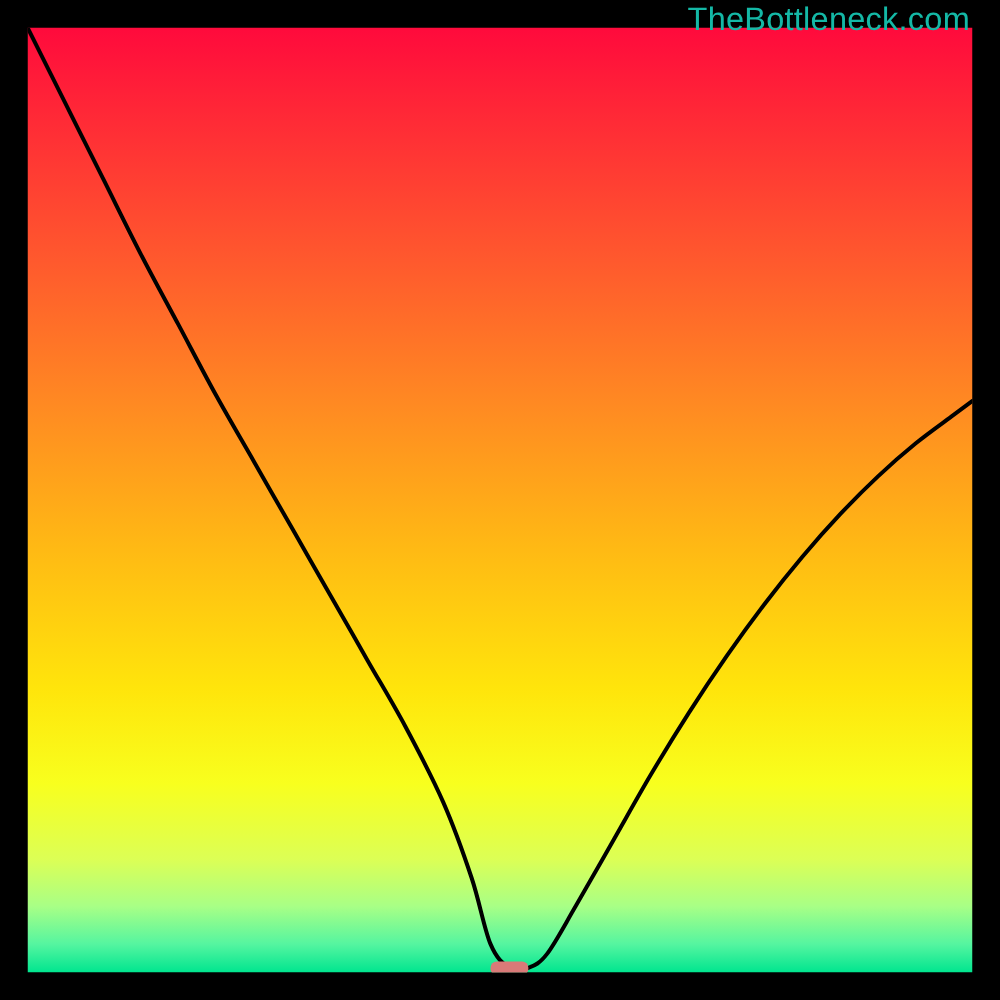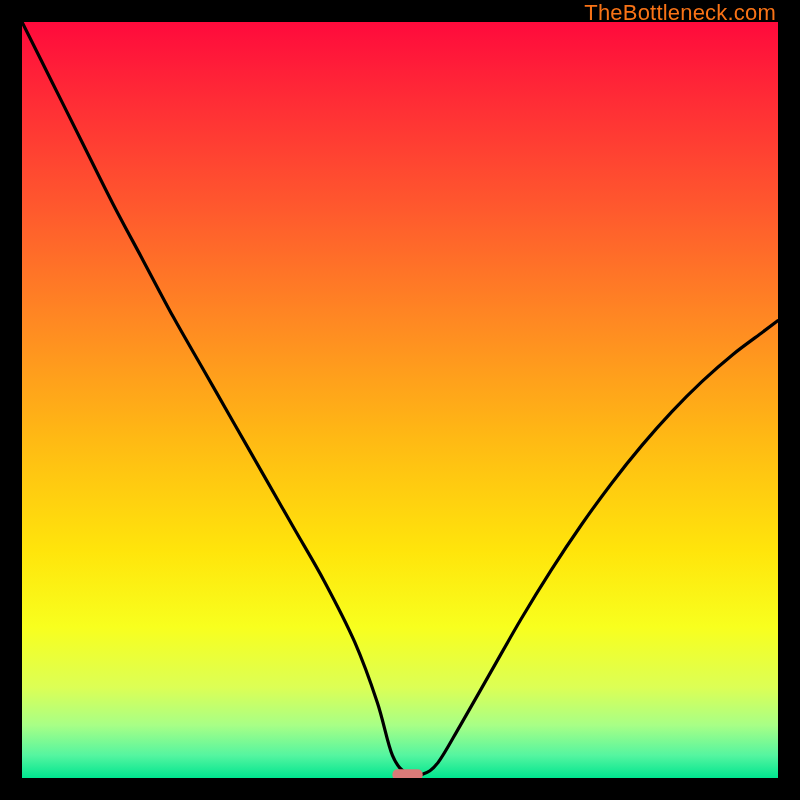--- a/index.html
+++ b/index.html
@@ -23,22 +23,22 @@
     position: absolute;
     left: 0;
     top: 0;
     width: 756px;
     height: 756px;
   }
   .watermark {
     position: absolute;
     top: 0px;
     right: 24px;
-    color: #f97316;
-    font-size: 22px;
+    color: #14b8a6;
+    font-size: 26px;
     font-weight: 500;
     letter-spacing: 0.2px;
   }
 </style>
 </head>
 <body>
 
 <div class="frame">
   <svg class="plot-area" viewBox="0 0 756 756" preserveAspectRatio="none">
     <defs>

